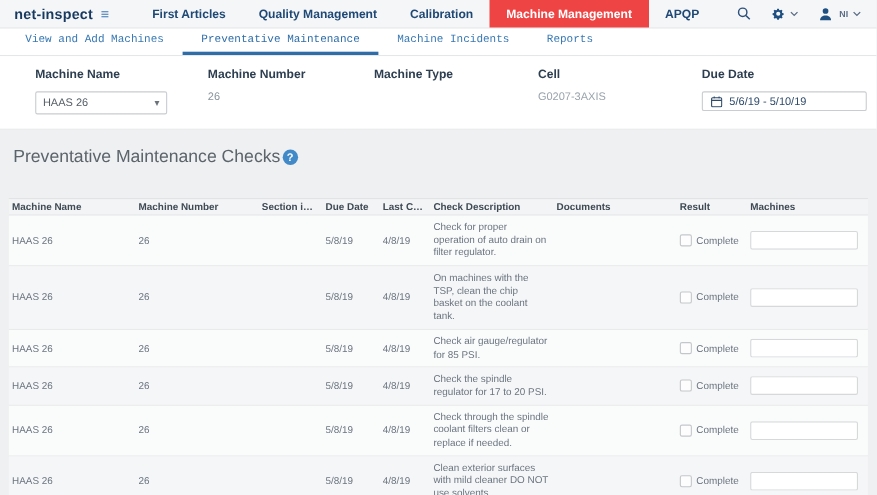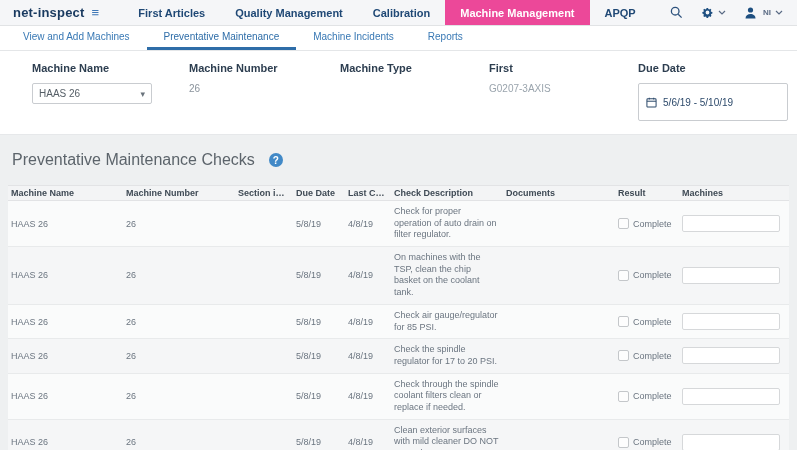--- a/index.html
+++ b/index.html
@@ -7,42 +7,42 @@
   body {
     font-family: "Liberation Sans", "DejaVu Sans", sans-serif;
     background:#eef0f1; overflow:hidden; color:#6b7580;
   }
   
   .topbar { height:26px; background:#f5f6f8; border-bottom:1px solid #e1e3e5; display:flex; align-items:stretch; }
   .logo { display:flex; align-items:center; padding:0 6px 0 13px; font-size:13px; font-weight:bold; color:#18395f; letter-spacing:.2px; cursor:pointer;text-align:right; }
   .hamburger { color:#3e77b6; font-size:13px; margin-left:7px; line-height:1; cursor:pointer; }
   .nav { display:flex; margin-left:18px; }
   .nav-item { display:flex; align-items:center; padding:0 15px; font-size:11px; font-weight:bold; color:#1f4875; cursor:pointer; white-space:nowrap; }
-  .nav-item.active { background:#ec4899; color:#ffffff; }
+  .nav-item.active { background:#ef4444; color:#ffffff; }
   .top-actions { margin-left:auto; display:flex; align-items:center; padding-right:14px; }
   .top-actions .icon { display:flex; align-items:center; cursor:pointer; }
   .sp10 { margin-left:18px; } .sp4 { margin-left:4px; }
   .user-initials { font-size:8px; color:#5a6b85; margin-left:6px; font-weight:bold; }
   
-  .tabbar { height:25px; background:#ffffff; border-bottom:1px solid #e4e6e8; display:flex; padding-left:6px; }
+  .tabbar { height:25px; background:#ffffff; border-bottom:1px solid #e4e6e8; display:flex; padding-left:6px;font-family:Liberation Mono, monospace; }
   .tab { display:flex; align-items:center; padding:0 17px; font-size:10px; color:#3878b4; cursor:pointer; border-bottom:3px solid transparent; white-space:nowrap; }
   .tab.active { color:#2e6da8; border-bottom-color:#2e6da8; }
   
   .filters { background:#ffffff; border-bottom:1px solid #e6e8ea; display:flex; padding:11px 0 13px 32px; }
   .fcol { display:flex; flex-direction:column; }
   .fcol1 { width:158px; } .fcol2 { width:152px; } .fcol3 { width:150px; } .fcol4 { width:150px; } .fcol5 { width:160px; }
   .flabel { font-size:11px; font-weight:bold; color:#2d3e50; margin-bottom:9px; }
   .fvalue { font-size:10px; color:#8a939c; min-height:12px; }
   .fvalue.dim { color:#9aa4ad; }
   .select { width:120px; height:21px; border:1px solid #c9ccd0; border-radius:2px; background:#fff; display:flex; align-items:center; justify-content:space-between; padding:0 6px; font-size:10px; color:#555e66; cursor:pointer; }
   .select .caret { color:#6a737c; font-size:9px; }
-  .dateinput { width:150px; height:38px; border:1px solid #c9ccd0; border-radius:2px; background:#fff; display:flex; align-items:center; gap:6px; padding:0 7px; font-size:10px; color:#2d4a6b; cursor:text; }
+  .dateinput { width:150px; height:18px; border:1px solid #c9ccd0; border-radius:2px; background:#fff; display:flex; align-items:center; gap:6px; padding:0 7px; font-size:10px; color:#2d4a6b; cursor:text; }
   
   .content { padding:0 8px; }
-  .heading { display:flex; align-items:center; gap:14px; margin:16px 0 16px 4px; font-size:16px; color:#5c646b; font-weight:400; }
+  .heading { display:flex; align-items:center; gap:2px; margin:16px 0 28px 4px; font-size:16px; color:#5c646b; font-weight:400; }
   .help { width:14px; height:14px; border-radius:50%; background:#4189c7; color:#fff; font-size:10px; font-weight:bold; display:flex; align-items:center; justify-content:center; cursor:pointer; flex:0 0 auto; }
   
   .tbl { width:781px; font-size:9px; }
   .thead { display:flex; align-items:center; background:#f3f4f5; border-top:1px solid #e2e3e5; border-bottom:1px solid #e2e3e5; height:16px; font-weight:bold; color:#3f4a55; }
   .cell { padding:0 4px 0 3px; overflow:hidden; white-space:nowrap; text-overflow:ellipsis; }
   .c1 { width:115px; } .c2 { width:112px; } .c3 { width:58px; } .c4 { width:52px; }
   .c5 { width:46px; }  .c6 { width:112px; } .c7 { width:112px; } .c8 { width:64px; }
   .c9 { width:110px; flex:1; }
   .thead .cell { cursor:pointer; }
   .row { display:flex; align-items:center; background:#fafbfb; border-bottom:1px solid #e8eaeb; padding:5px 0; min-height:26px; }
@@ -136,21 +136,21 @@
   </div>
   <div class="fcol fcol2">
     <span class="flabel">Machine Number</span>
     <span class="fvalue">26</span>
   </div>
   <div class="fcol fcol3">
     <span class="flabel">Machine Type</span>
     <span class="fvalue"></span>
   </div>
   <div class="fcol fcol4">
-    <span class="flabel">First</span>
+    <span class="flabel">Cell</span>
     <span class="fvalue dim">G0207-3AXIS</span>
   </div>
   <div class="fcol fcol5">
     <span class="flabel">Due Date</span>
     <div class="dateinput">
       <span>
         <svg width="11" height="11" viewBox="0 0 12 12">
             <rect x="1" y="2" width="10" height="9" rx="1" fill="none" stroke="#2d4a6b" stroke-width="1.1"></rect>
             <line x1="1" y1="4.6" x2="11" y2="4.6" stroke="#2d4a6b" stroke-width="1.1"></line>
             <line x1="3.6" y1="0.8" x2="3.6" y2="2.6" stroke="#2d4a6b" stroke-width="1.1"></line>

